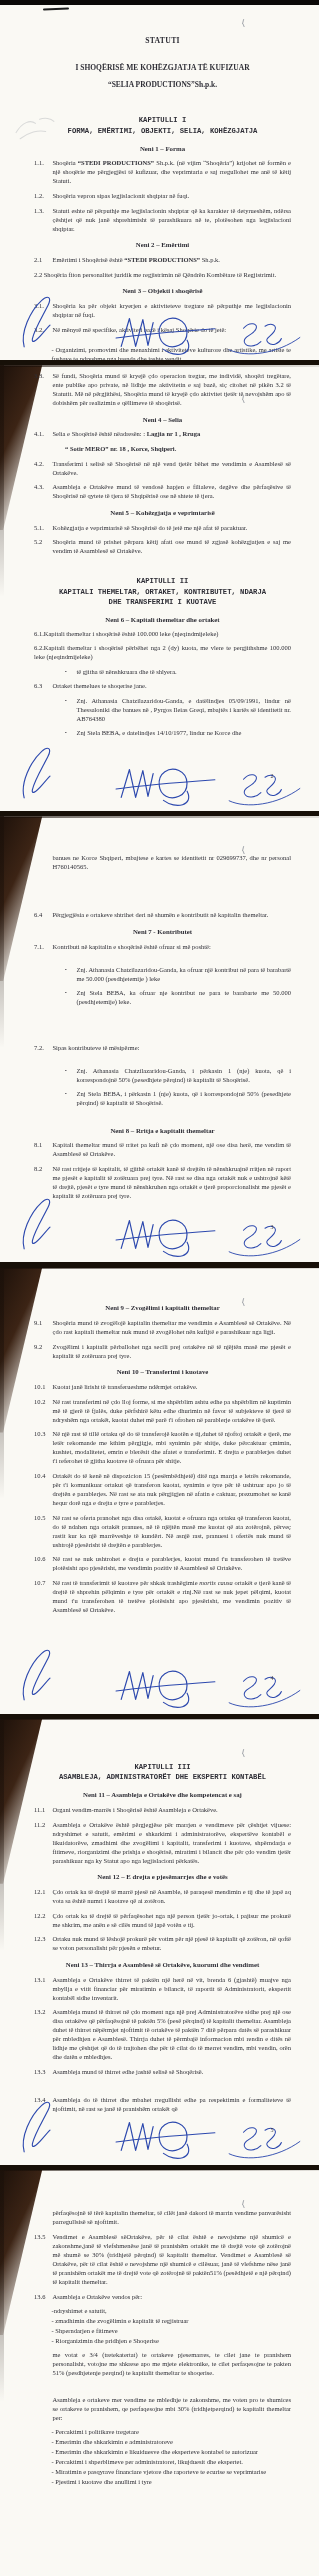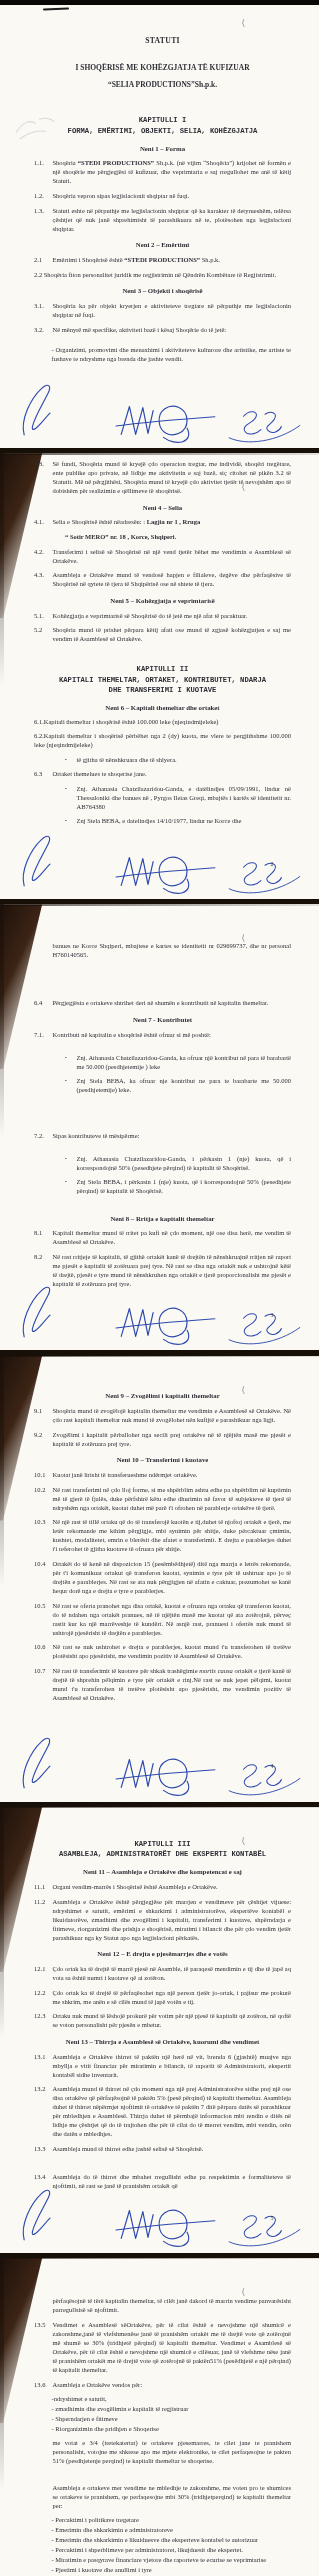--- a/index.html
+++ b/index.html
@@ -2,23 +2,23 @@
 <html style="font-size:8.2px"><head>
 <meta charset="utf-8">
 <style>
   html,body{margin:0;padding:0;background:#171008;}
   body{width:319px;font-family:"Liberation Serif","DejaVu Serif",serif;}
   #doc-root{width:319px;}
   .page{position:relative;width:319px;background:#faf9f4;overflow:hidden;margin-bottom:5.2px;
         color:#2e2e36;font-size:6.5px;line-height:9px;}
   .page:last-child{margin-bottom:0;}
   .content{position:relative;padding:0 28px 0 34px;}
-  .p1{height:448px;} .p2,.p3,.p4,.p5,.p6,.p7,.p8{height:446px;}
+  .p1{height:360px;} .p2,.p3,.p4,.p5,.p6,.p7,.p8{height:446px;}
   .p1 .content{padding-top:36px;} .p2 .content{} .p3 .content{padding-top:31px;}
-  .p4 .content{padding-top:28px;} .p5 .content{padding-top:24px;} .p6 .content{padding-top:33px;}
+  .p4 .content{padding-top:28px;} .p5 .content{padding-top:35px;} .p6 .content{padding-top:33px;}
 
   
   .topstrip{position:absolute;top:0;left:0;right:0;height:5.2px;background:#0b0908;}
   .dashmark{position:absolute;left:43px;top:8.2px;width:26px;height:2.1px;background:#1d1d1d;border-radius:1px;transform:rotate(-2deg);}
   .penmark{position:absolute;right:73px;}
   .stamp{position:absolute;left:13.4px;top:112px;opacity:.3;}
   .wedge{position:absolute;left:0;top:0;width:62px;height:165px;pointer-events:none;
          background:linear-gradient(115deg,#1d110a 0%,#3c2415 32%,rgba(60,36,21,0) 64%);
          clip-path:polygon(0 0,68% 0,5% 100%,0 100%);}
   .edgeT{position:absolute;top:0;left:0;right:0;height:1.5px;

